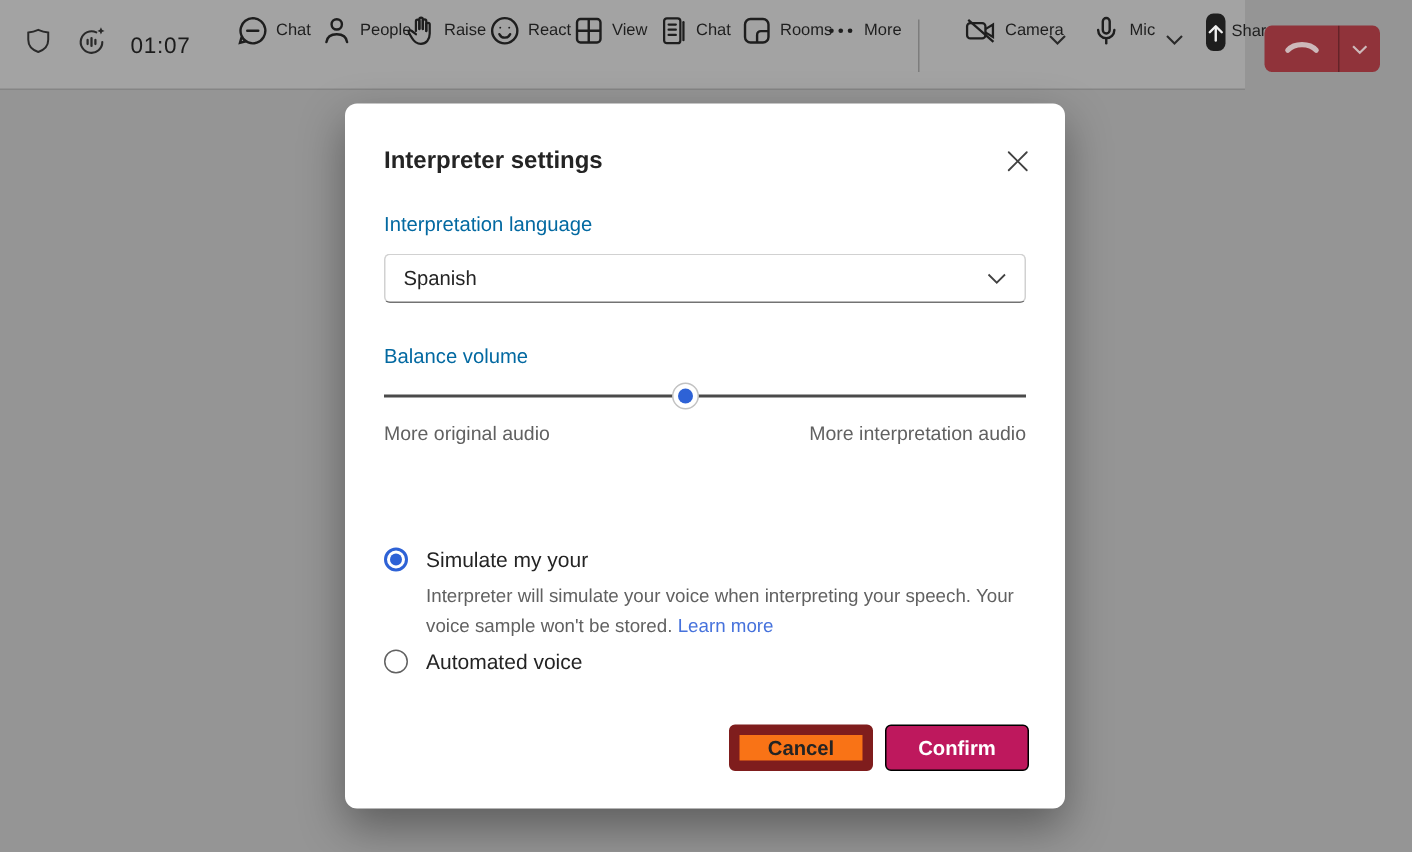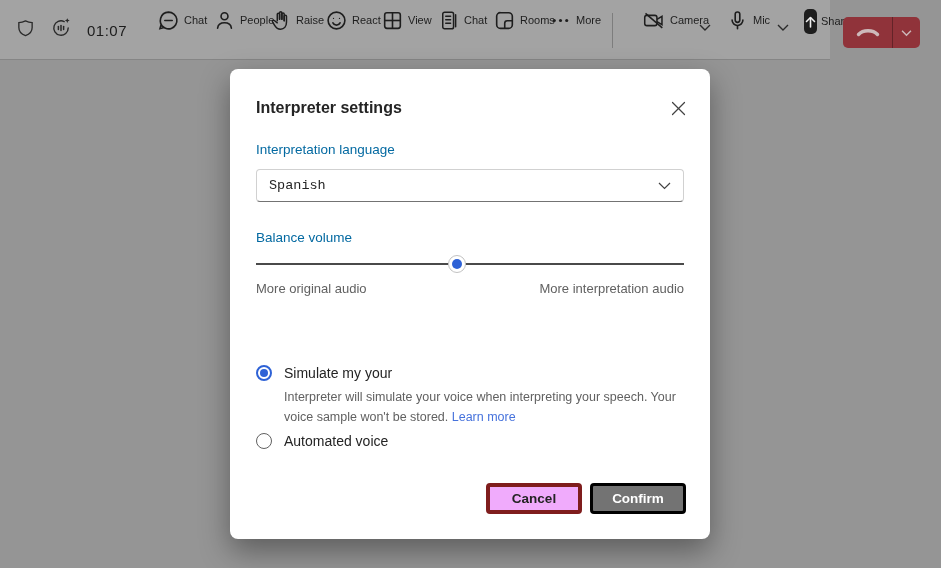--- a/index.html
+++ b/index.html
@@ -64,21 +64,21 @@
   }
   .dlg-close {
     position:absolute; right:20px; top:29px; width:24px; height:24px;
     display:flex; align-items:center; justify-content:center; border-radius:4px;
   }
   .field-label { position:absolute; left:26px; font-size:13.5px; color:#0369a1; }
 
   .dropdown {
     position:absolute; left:26px; top:100px; width:428px; height:33px;
     border:1px solid #d1d1d1; border-bottom:1px solid #737373; border-radius:4px;
-    display:flex; align-items:center; padding:0 12px; background:#fff;font-family:Liberation Mono, monospace;
+    display:flex; align-items:center; padding:0 12px; background:#fff;
   }
   .dropdown-value { font-size:13.5px; color:#242424; flex:1; }
 
   .slider { position:absolute; left:26px; top:186px; width:428px; height:18px; }
   .slider-track {
     position:absolute; left:0; right:0; top:8px; height:2px; background:#4a4a4a;
   }
   .slider-thumb {
     position:absolute; top:0; width:18px; height:18px; border-radius:50%;
     background:#fff; border:1px solid #c2c2c2;
@@ -113,22 +113,22 @@
   .learn-more { color:#4672dc; text-decoration:none; }
 
   .btn-row {
     position:absolute; right:24px; top:414px; display:flex; gap:8px;
   }
   .btn {
     min-width:96px; height:31px; border-radius:4px; font-size:13.5px;
     font-weight:700; display:flex; align-items:center; justify-content:center;
     padding:0 14px; font-family:"Liberation Sans", sans-serif;
   }
-  .btn-secondary { background:#f0abfc; border:4px solid #7f1d1d; color:#242424; }
-  .btn-primary  { background:#737373; border:3px solid #000000; color:#fff; }
+  .btn-secondary { background:#f97316; border:7px solid #7f1d1d; color:#242424; }
+  .btn-primary  { background:#be185d; border:1px solid #000000; color:#fff; }
 </style>
 </head>
 <body>
 
 <div class="topbar">
 
   <div class="topbar-left">
     <span>
       <svg width="19" height="21" viewBox="0 0 20 20" fill="none" stroke="#2a2a2a" stroke-width="1.4">
         <path d="M10 2c2.4 1.1 4.8 1.7 7 1.9v5.1c0 4.3-2.9 7.2-7 8.5-4.1-1.3-7-4.2-7-8.5V3.9C5.2 3.7 7.6 3.1 10 2z"></path>

